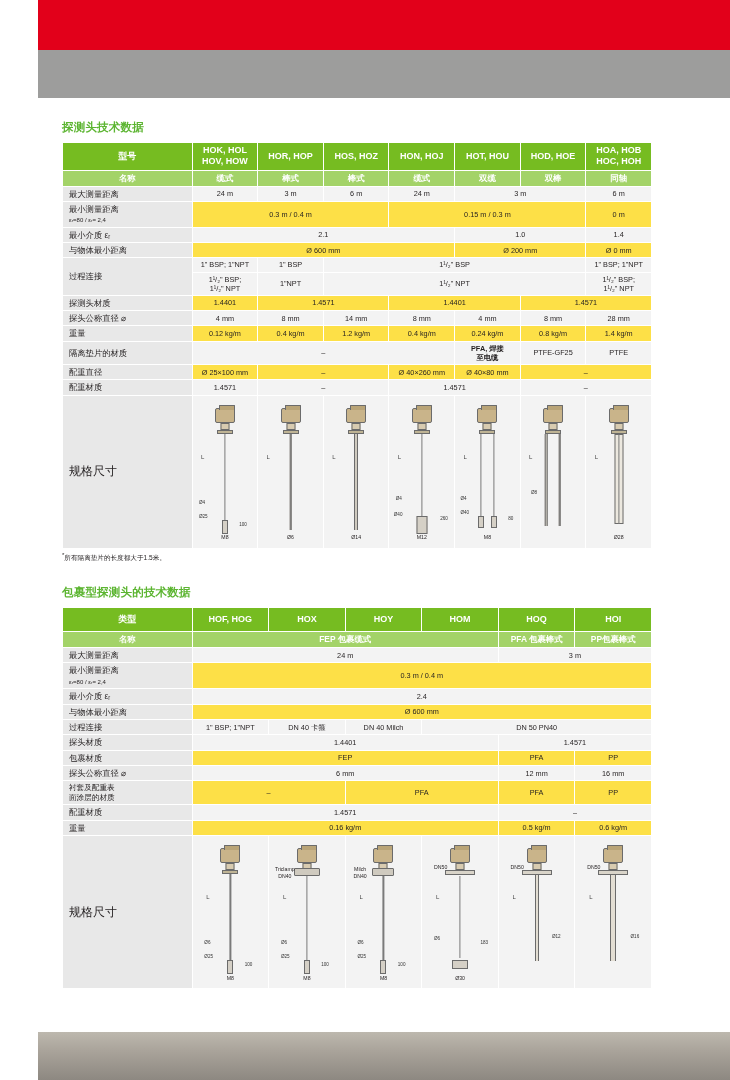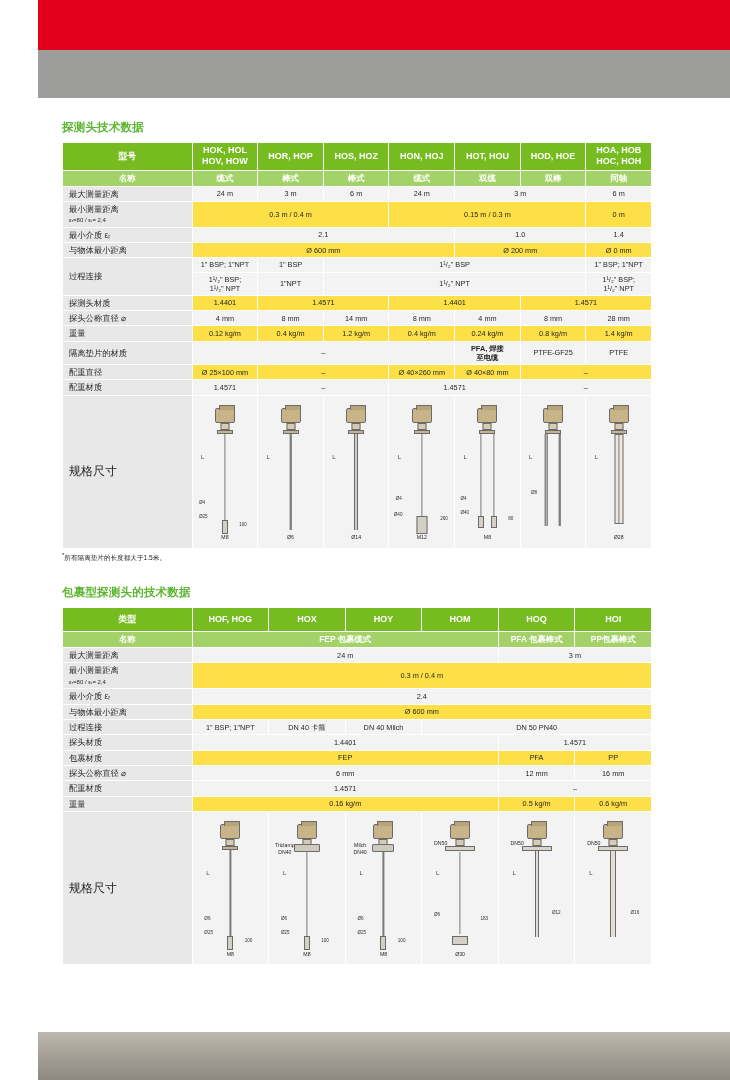--- a/index.html
+++ b/index.html
@@ -435,20 +435,28 @@
       <td colspan="4">FEP</td>
       <td>PFA</td>
       <td>PP</td>
     </tr>
     <tr class="row-a">
       <td class="lbl">探头公称直径 ⌀</td>
       <td colspan="4">6 mm</td>
       <td>12 mm</td>
       <td>16 mm</td>
     </tr>
+    <tr class="row-b">
+      <td class="lbl sm"><span style="white-space:pre-line">衬套及配重表
+面涂层的材质</span></td>
+      <td colspan="2">–</td>
+      <td colspan="2">PFA</td>
+      <td>PFA</td>
+      <td>PP</td>
+    </tr>
     <tr class="row-a">
       <td class="lbl">配重材质</td>
       <td colspan="4">1.4571</td>
       <td colspan="2">–</td>
     </tr>
     <tr class="row-b">
       <td class="lbl">重量</td>
       <td colspan="4">0.16 kg/m</td>
       <td>0.5 kg/m</td>
       <td>0.6 kg/m</td>

